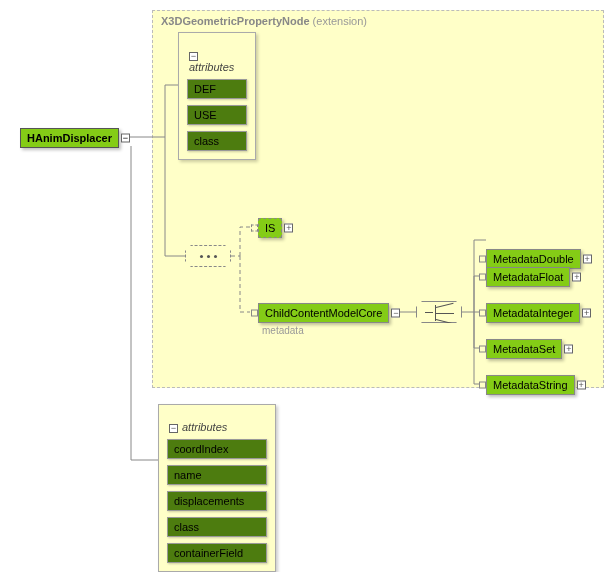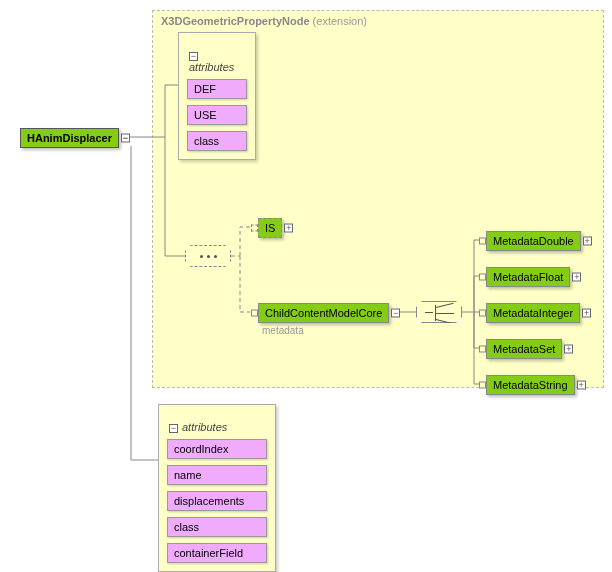--- a/index.html
+++ b/index.html
@@ -64,21 +64,21 @@
     margin: 0 0 6px 2px;
   }
   .attrpanel .hdr .pm-inline {
     display:inline-block;
     width:9px;height:9px;border:1px solid #666;background:#fff;
     font-size:9px;line-height:7px;text-align:center;color:#555;
     margin-right:4px; vertical-align:middle;
   }
   .attrpanel .hdr .pm-inline::after{content:"−";}
   .attrpanel .item {
-    background:#f0abfc;
+    background:#4d7c0f;
     border:1px solid #999;
     padding:3px 6px;
     margin-bottom:6px;
     box-shadow: 1px 1px 2px rgba(0,0,0,.2);
     white-space:nowrap;
   }
   .attrpanel .item:last-child{margin-bottom:0;}
 
   
   .compositor {
@@ -220,21 +220,21 @@
           <i></i>
         </div>
   </div>
   <div class="kebab">
         <span></span>
         <span></span>
         <span></span>
       </div>
 </div>
 
-<div class="node" style="left:486px; top:231px;">
+<div class="node" style="left:486px; top:249px;">
   <span class="leftnotch"></span>
   <span>MetadataDouble</span>
   <span class="pm plus" style="right:-12px;"></span>
 </div>
 <div class="node" style="left:486px; top:267px;">
   <span class="leftnotch"></span>
   <span>MetadataFloat</span>
   <span class="pm plus" style="right:-12px;"></span>
 </div>
 <div class="node" style="left:486px; top:303px;">

